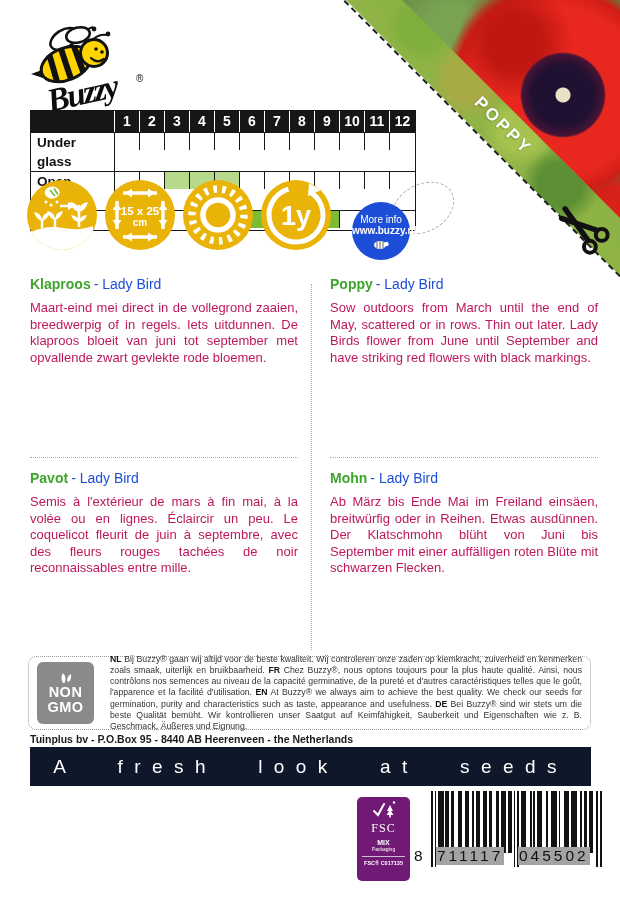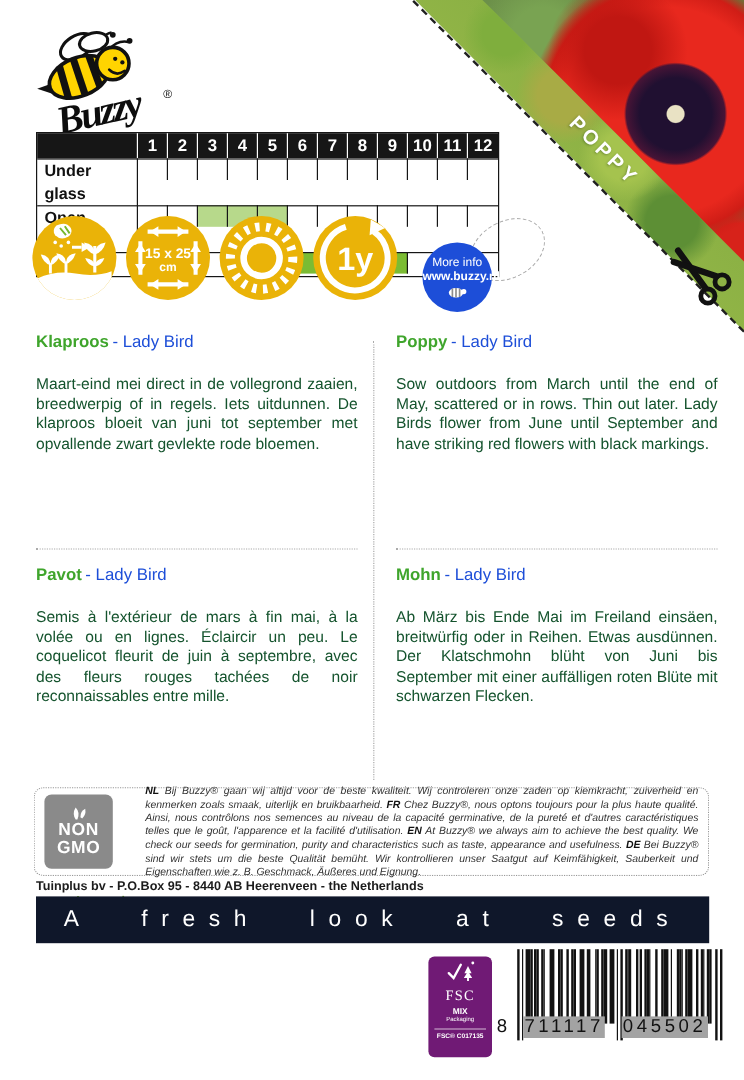--- a/index.html
+++ b/index.html
@@ -60,31 +60,31 @@
   .flight{position:absolute;left:390px;top:184px;width:64px;height:46px;border:1.5px dashed #b0b0b0;
     border-radius:50%;transform:rotate(-28deg);z-index:1;}
 
   
   .desc{position:absolute;width:268px;}
   .d0{left:30px;top:276px;} .d1{left:330px;top:276px;}
   .d2{left:30px;top:457px;border-top:1px dotted #aaa;padding-top:12px;}
   .d3{left:330px;top:457px;border-top:1px dotted #aaa;padding-top:12px;}
   .desc h3{margin:0;font-size:14px;color:#3fa52c;font-weight:bold;}
   .desc h3 .sub{color:#1d4ed8;font-weight:normal;margin-left:3px;}
-  .desc p{margin:20px 0 0;font-size:13px;line-height:16.6px;text-align:justify;color:#14532d;}
+  .desc p{margin:8px 0 0;font-size:13px;line-height:16.6px;text-align:justify;color:#be185d;}
   .vdots{position:absolute;left:311px;top:284px;height:366px;border-left:1px dotted #aaa;}
 
   
   .quality{position:absolute;left:28px;top:656px;width:563px;height:74px;border:1.5px dotted #999;
     border-radius:8px;display:flex;align-items:center;box-sizing:border-box;padding:4px 8px;background:#fff;}
   .gmo{width:57px;height:62px;background:#8a8a8a;border-radius:6px;color:#fff;text-align:center;
     flex:none;display:flex;flex-direction:column;align-items:center;justify-content:center;line-height:15px;}
   .gmo .leaf{height:13px;margin-bottom:1px;}
   .gmo .t{font-size:14.5px;font-weight:bold;letter-spacing:.5px;}
-  .fineprint{margin-left:27px;font-size:8.7px;line-height:11.2px;text-align:justify;color:#333;font-style:italic;}
+  .fineprint{margin-left:16px;font-size:8.7px;line-height:11.2px;text-align:justify;color:#333;}
   .fineprint b{color:#111;}
 
   
   .addr{position:absolute;left:30px;top:733px;width:561px;display:flex;justify-content:flex-start;
     font-size:10.5px;font-weight:bold;color:#1c1c1c;flex-direction:column;}
   .addr .site{color:#76b82a;}
   .tagbar{position:absolute;left:30px;top:747px;width:561px;height:39px;background:#0f172a;color:#fff;
     display:flex;align-items:center;justify-content:center;font-size:19px;letter-spacing:.6em;word-spacing:1.3em;}
 
   

